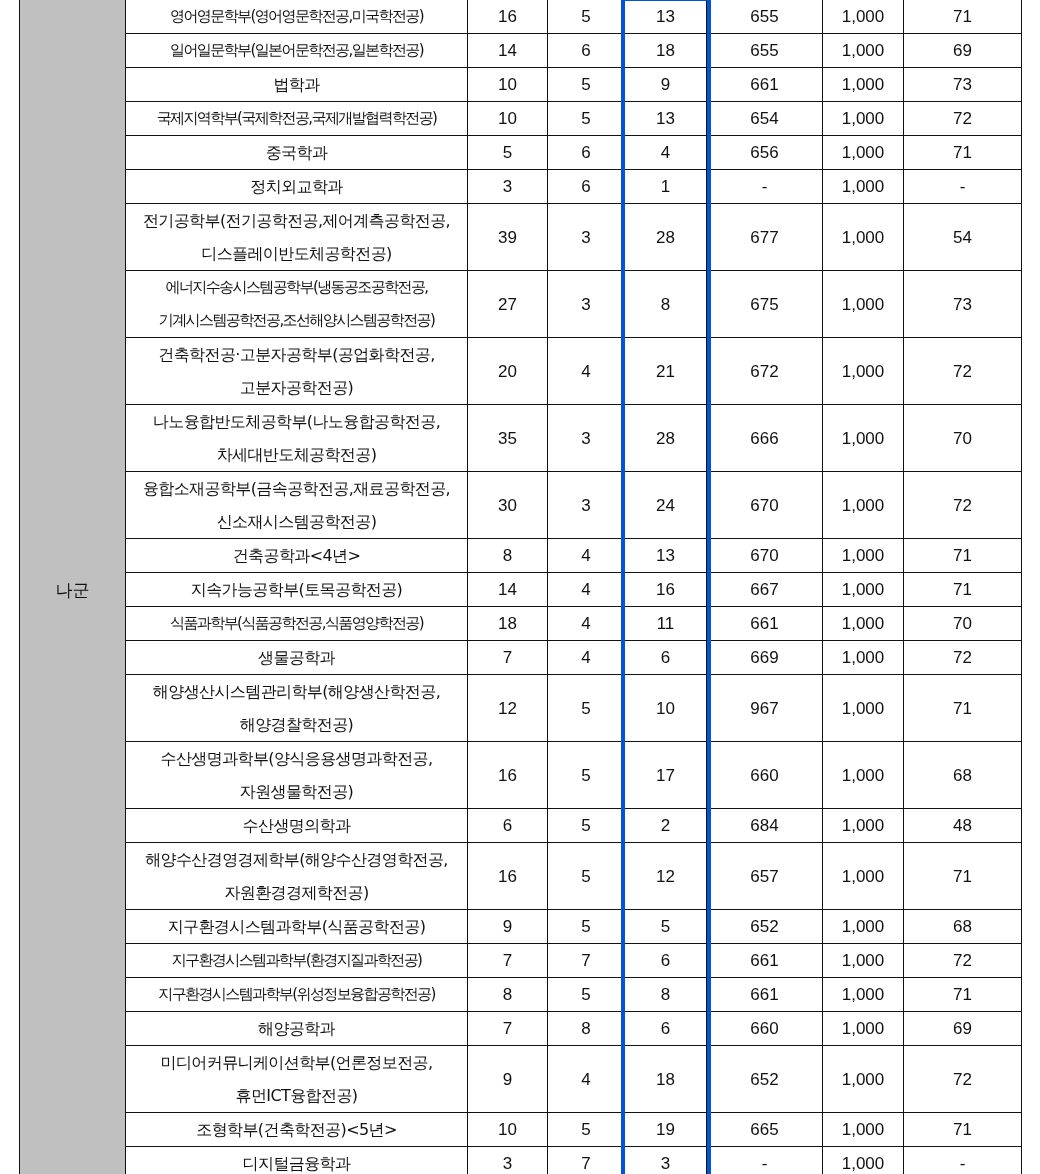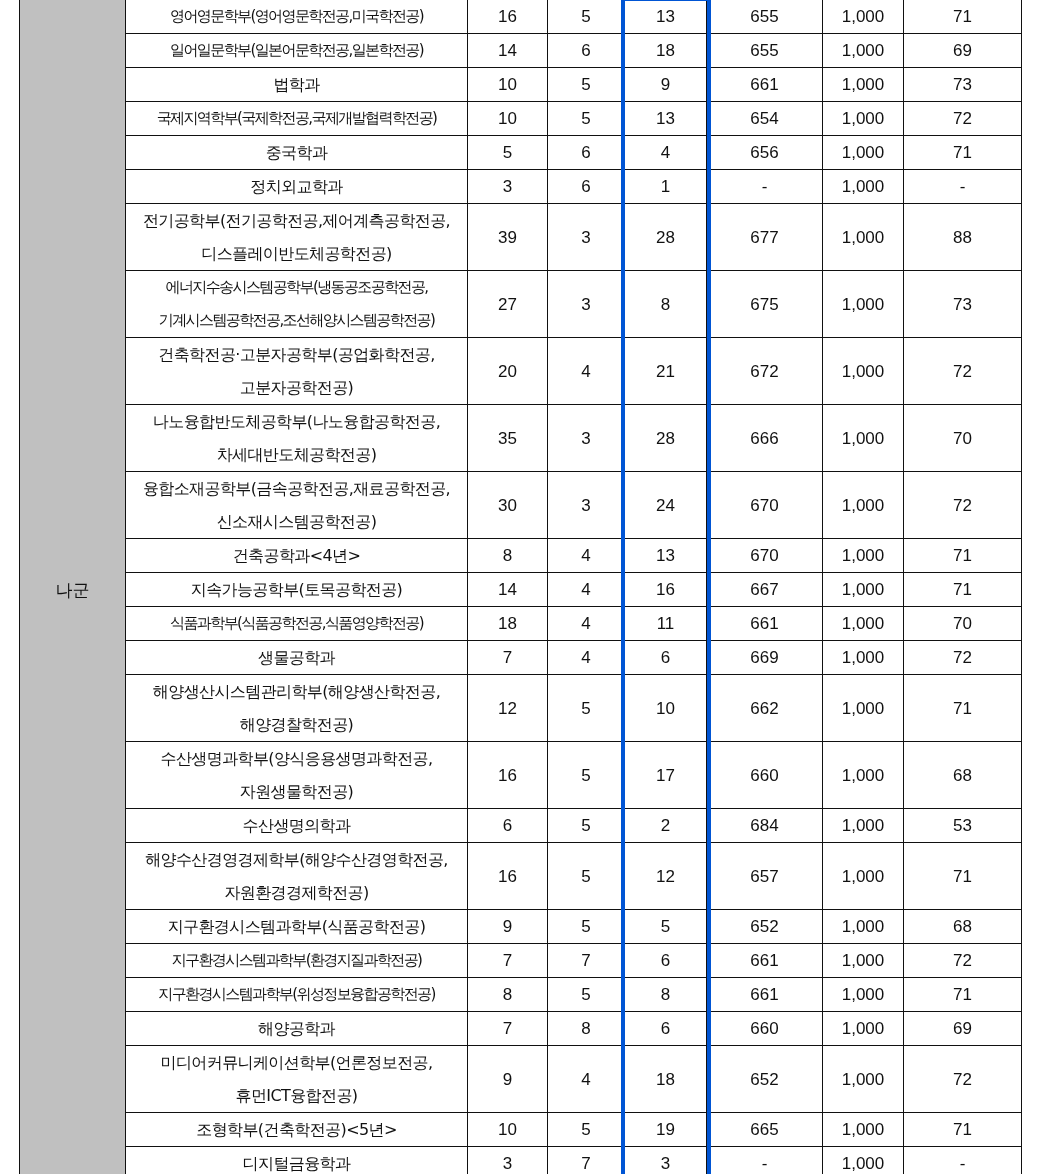--- a/index.html
+++ b/index.html
@@ -135,21 +135,21 @@
           <td class="num">1,000</td>
           <td class="num">-</td>
         </tr>
         <tr class="r2">
           <td class="dept">전기공학부(전기공학전공,제어계측공학전공,디스플레이반도체공학전공)</td>
           <td class="num">39</td>
           <td class="num">3</td>
           <td class="num">28</td>
           <td class="num">677</td>
           <td class="num">1,000</td>
-          <td class="num">88</td>
+          <td class="num">54</td>
         </tr>
         <tr class="r2">
           <td class="dept tight">에너지수송시스템공학부(냉동공조공학전공,기계시스템공학전공,조선해양시스템공학전공)</td>
           <td class="num">27</td>
           <td class="num">3</td>
           <td class="num">8</td>
           <td class="num">675</td>
           <td class="num">1,000</td>
           <td class="num">73</td>
         </tr>
@@ -214,41 +214,41 @@
           <td class="num">6</td>
           <td class="num">669</td>
           <td class="num">1,000</td>
           <td class="num">72</td>
         </tr>
         <tr class="r2">
           <td class="dept">해양생산시스템관리학부(해양생산학전공,해양경찰학전공)</td>
           <td class="num">12</td>
           <td class="num">5</td>
           <td class="num">10</td>
-          <td class="num">662</td>
+          <td class="num">967</td>
           <td class="num">1,000</td>
           <td class="num">71</td>
         </tr>
         <tr class="r2">
           <td class="dept">수산생명과학부(양식응용생명과학전공,자원생물학전공)</td>
           <td class="num">16</td>
           <td class="num">5</td>
           <td class="num">17</td>
           <td class="num">660</td>
           <td class="num">1,000</td>
           <td class="num">68</td>
         </tr>
         <tr class="r1">
           <td class="dept">수산생명의학과</td>
           <td class="num">6</td>
           <td class="num">5</td>
           <td class="num">2</td>
           <td class="num">684</td>
           <td class="num">1,000</td>
-          <td class="num">53</td>
+          <td class="num">48</td>
         </tr>
         <tr class="r2">
           <td class="dept">해양수산경영경제학부(해양수산경영학전공,자원환경경제학전공)</td>
           <td class="num">16</td>
           <td class="num">5</td>
           <td class="num">12</td>
           <td class="num">657</td>
           <td class="num">1,000</td>
           <td class="num">71</td>
         </tr>

